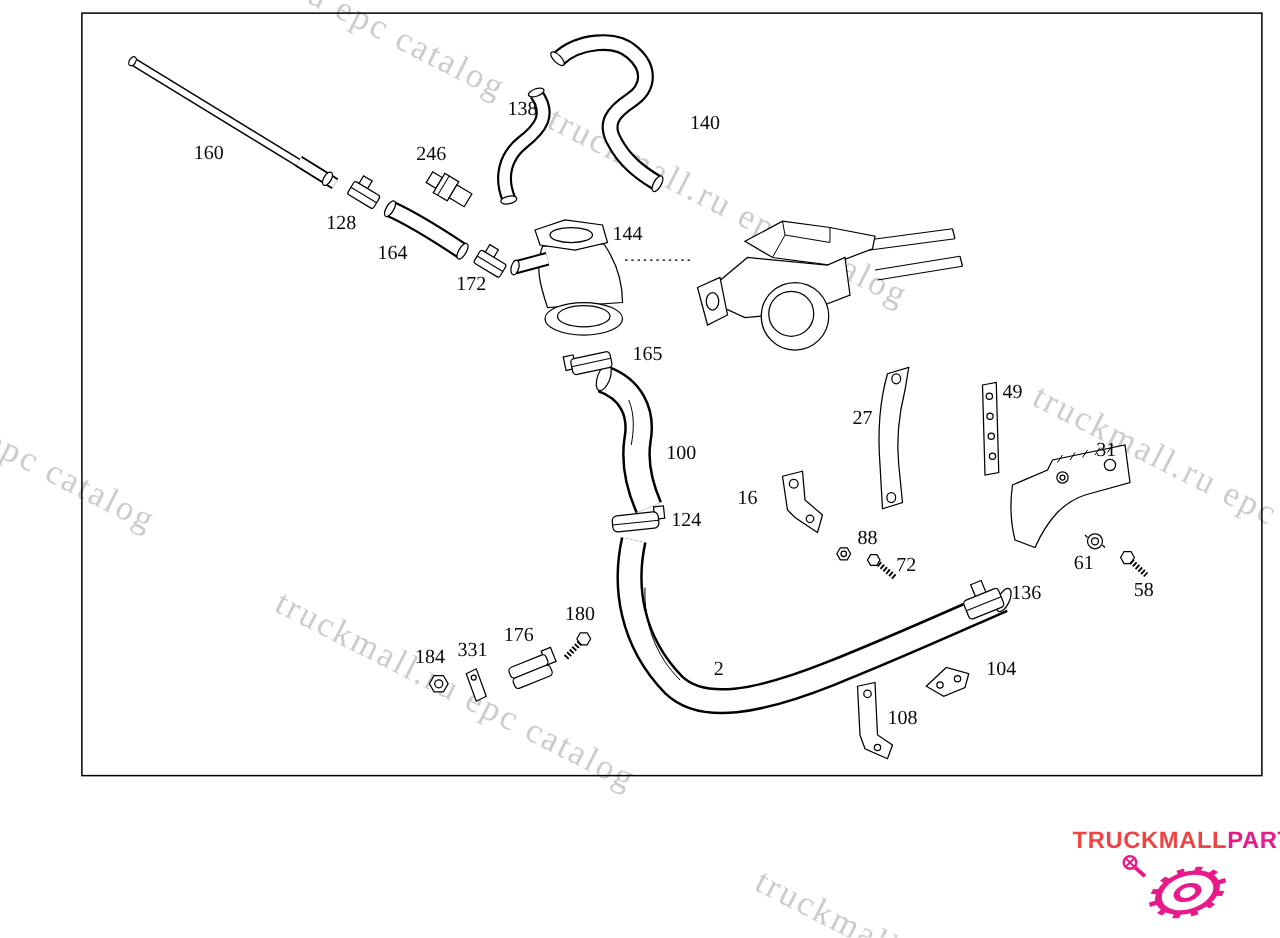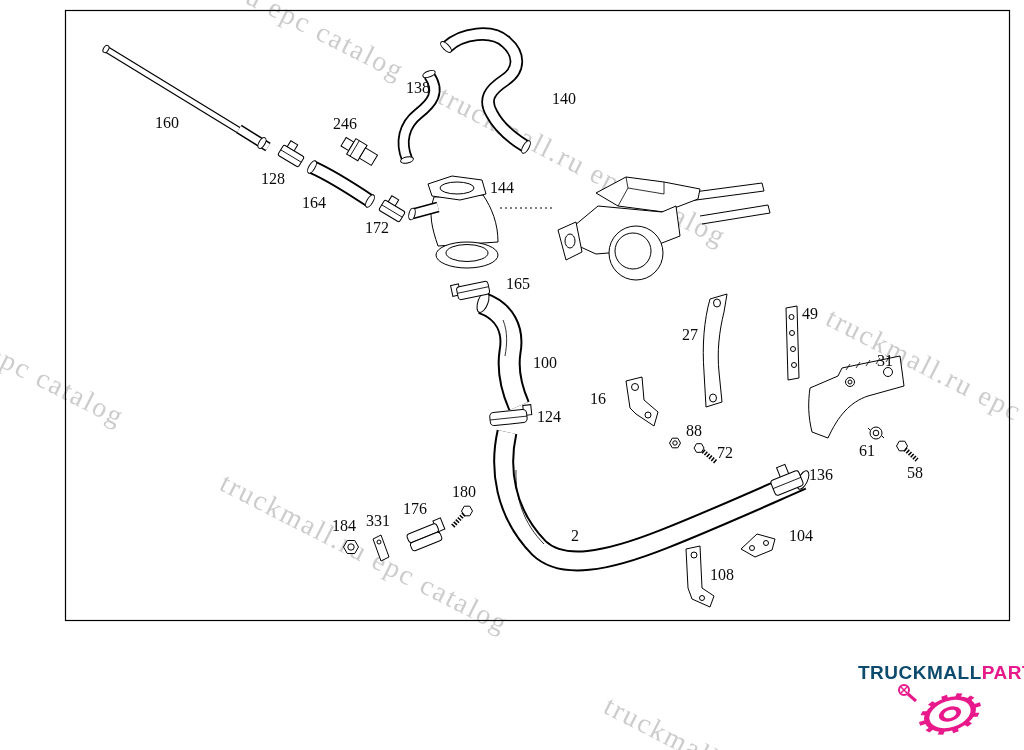--- a/index.html
+++ b/index.html
@@ -32,21 +32,21 @@
     color:#0a0a0a;
     white-space:nowrap;
     z-index:3;
   }
   .logo-text{
     position:absolute;left:858px;top:662px;
     font-size:19px;font-weight:bold;letter-spacing:.5px;
     font-family:"Liberation Sans",sans-serif;
     z-index:4;white-space:nowrap;
   }
-  .logo-gray{color:#0c4a6e}
+  .logo-gray{color:#ef4444}
   .logo-pink{color:#e8198b}
   .logo-gear{position:absolute;left:886px;top:676px;z-index:4}
 </style>
 </head>
 <body>
 
 <div id="stage">
 
   <span class="wm wm1">truckmall.ru epc catalog</span>
   <span class="wm wm2">truckmall.ru epc catalog</span>

